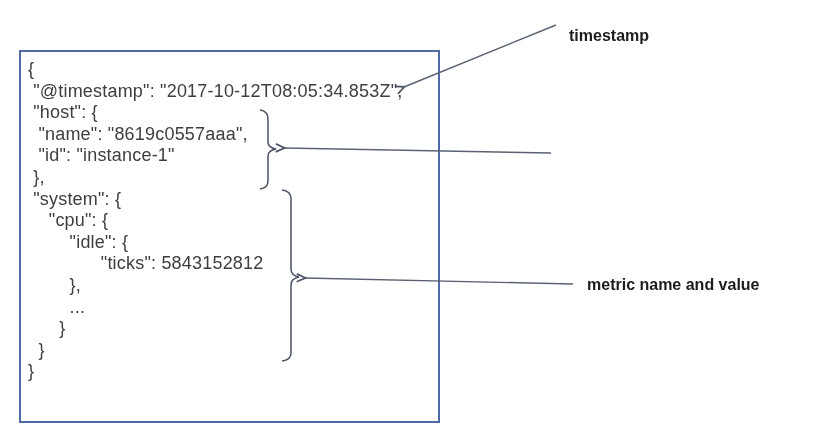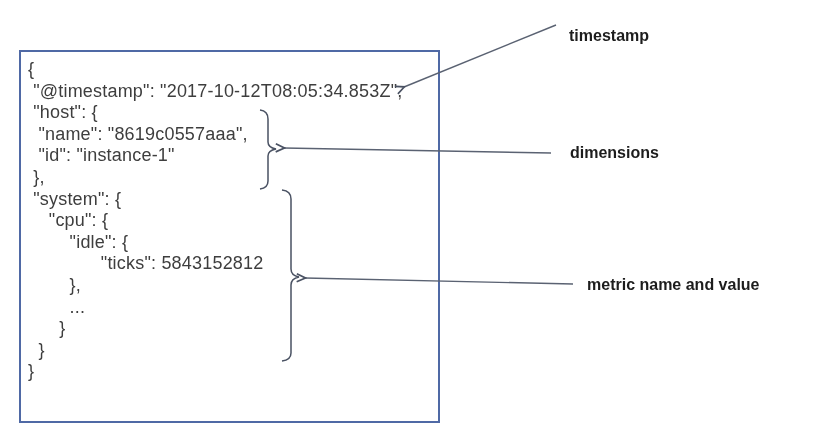--- a/index.html
+++ b/index.html
@@ -95,16 +95,15 @@
     <path d="M 282,190 Q 291,191 291,199 L 291,269 Q 291,275.5 299,277 Q 291,278.5 291,285 L 291,353 Q 291,360 282,361" fill="none" stroke="#4a5263" stroke-width="1.5"></path>
 
     <line x1="556" y1="25" x2="404" y2="87" stroke="#5a6272" stroke-width="1.4" marker-end="url(#arrowhead)"></line>
 
     <line x1="551" y1="153" x2="284" y2="148" stroke="#5a6272" stroke-width="1.4" marker-end="url(#arrowhead)"></line>
 
     <line x1="573" y1="284" x2="305" y2="278" stroke="#5a6272" stroke-width="1.4" marker-end="url(#arrowhead)"></line>
   </svg>
 
   <div class="label" id="label-timestamp">timestamp</div>
-  <div class="label" id="label-dimensions">dimensions</div>
   <div class="label" id="label-metric">metric name and value</div>
 
 </div>
 
 </body></html>

